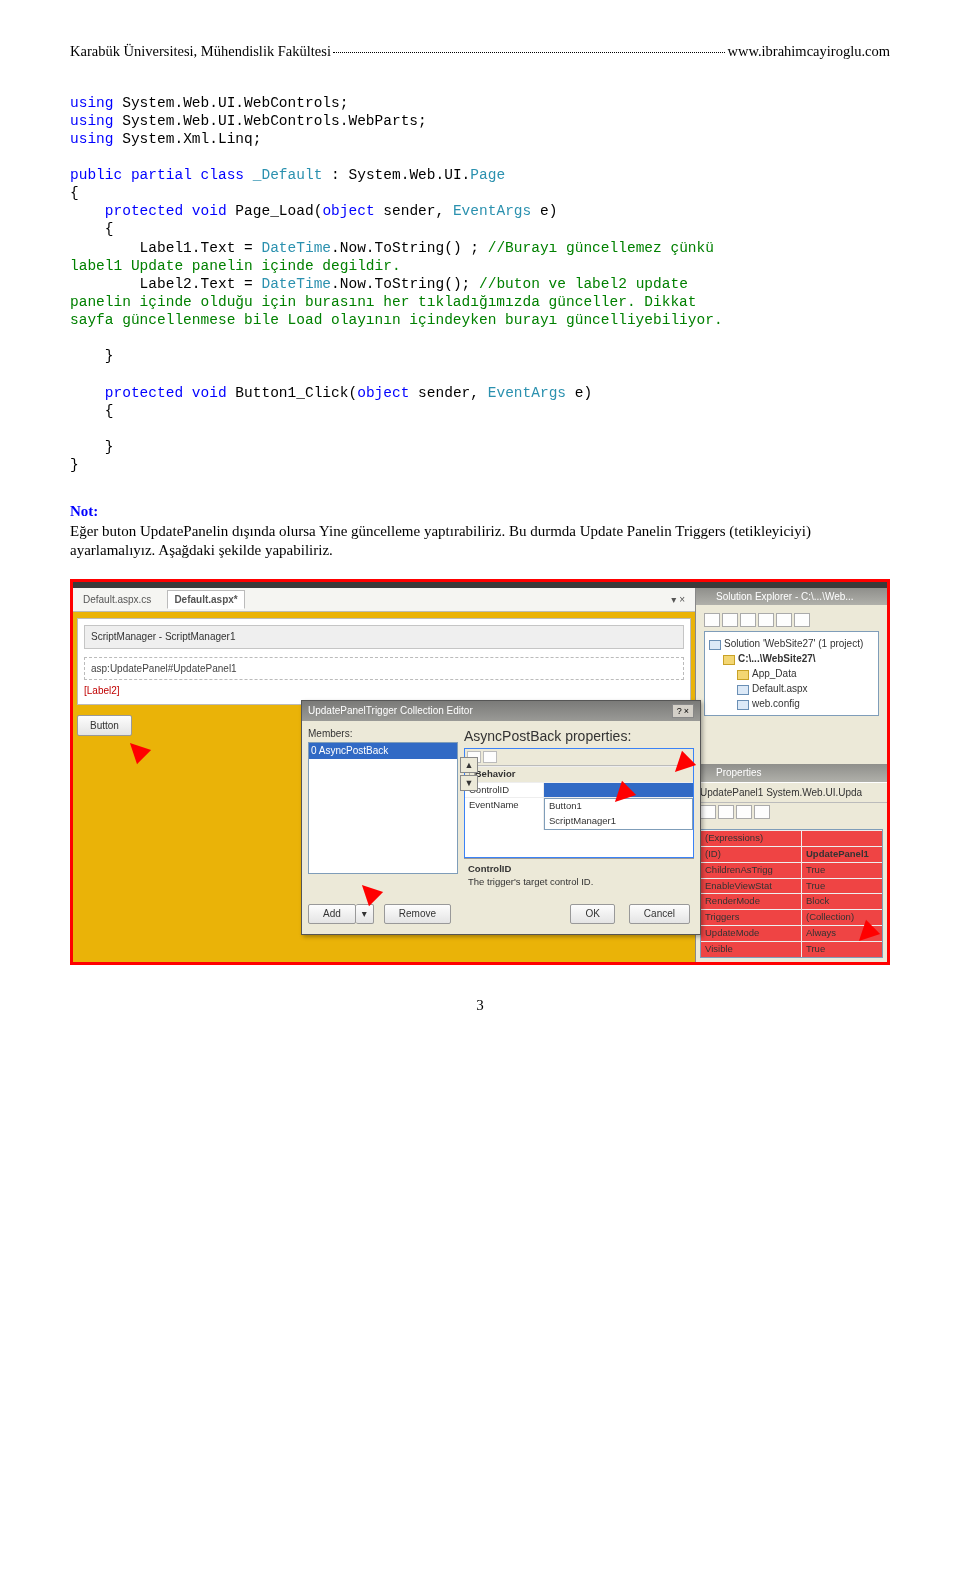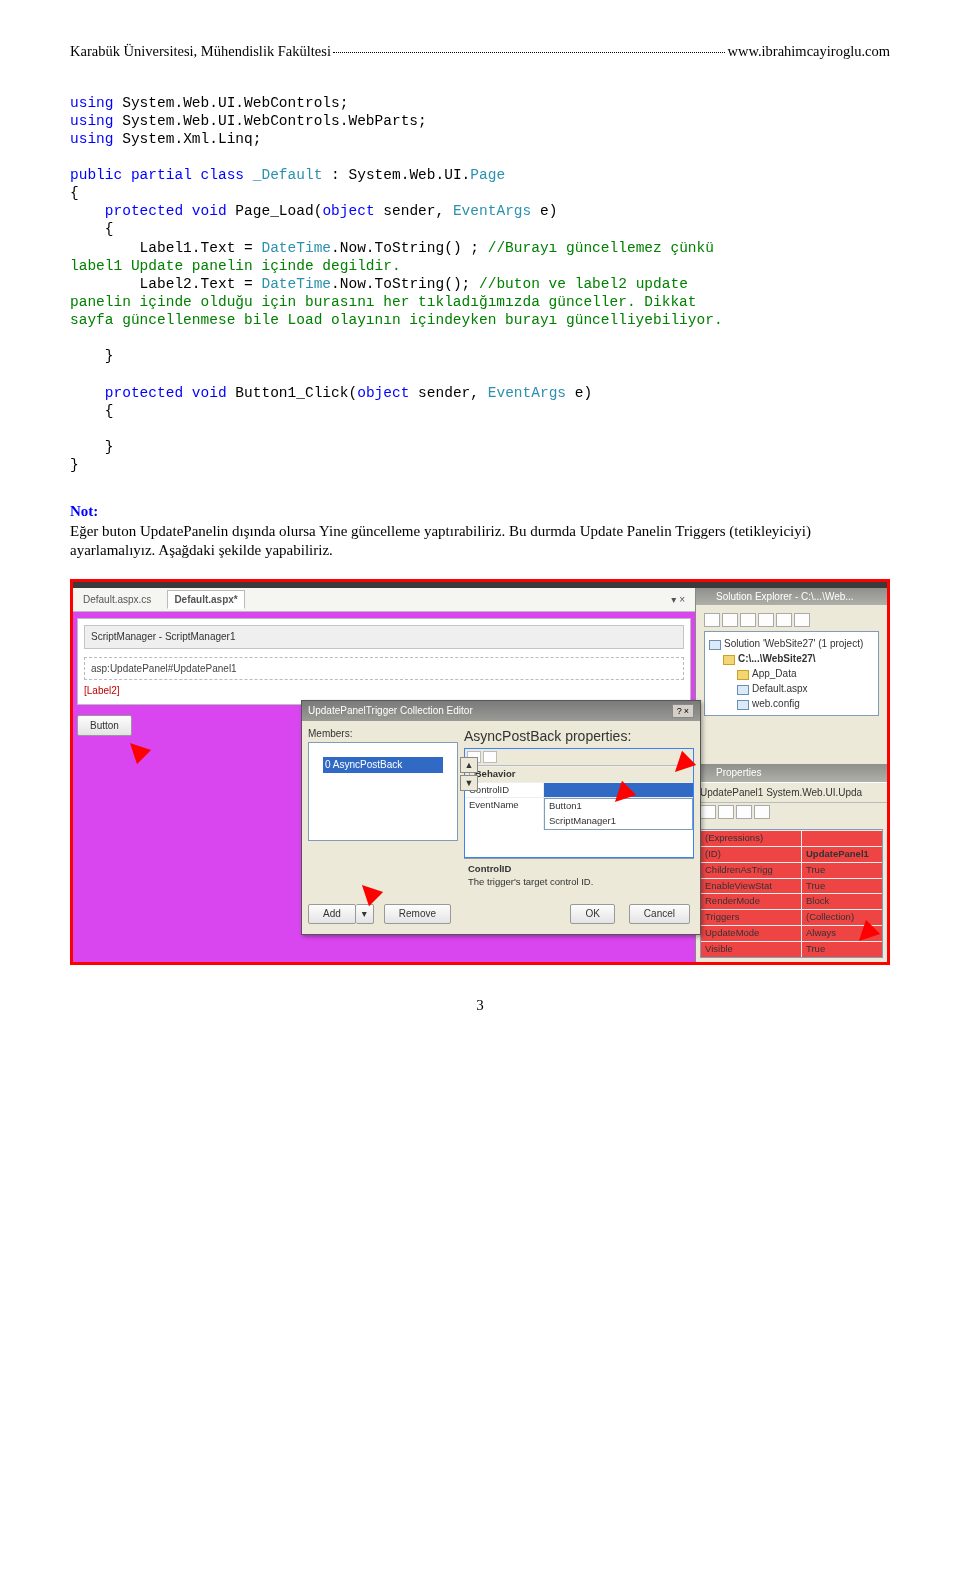--- a/index.html
+++ b/index.html
@@ -54,21 +54,21 @@
     background: #fff;
     position: relative;
   }
 
   
   .ss-topbar { height: 6px; background:#3a3a3a; }
   .ss-cols { display:flex; }
 
   .ss-colL {
     flex: 1;
-    background:#d946ef;
+    background:#eab308;
     position: relative;
     padding-bottom: 10px;
   }
 
   .tabs-row {
     display:flex;
     align-items:center;
     background:#f5f5f2;
     border-bottom:1px solid #bbb;
     padding: 2px 4px;
@@ -133,22 +133,22 @@
     display:flex;
     padding:6px;
     gap:6px;
     background:#ece9d8;
   }
   .dlg-left { width:150px; }
   .dlg-left .lbl { font-size:10px; margin-bottom:2px; }
   .dlg-left .listbox {
     border:1px solid #7f9db9;
     background:#fff;
-    height:99px;
-    padding:14px;
+    height:132px;
+    padding:0;
     margin-bottom:6px;
   }
   .dlg-left .listbox .sel { background:#316ac5; color:#fff; padding:1px 2px; font-size:10px; }
   .dlg-left .updown { display:flex; flex-direction:column; gap:2px; position:absolute; left:158px; top:36px; }
   .dlg-left .updown .arrowb { width:18px; height:16px; border:1px solid #888; background:#ece9d8; font-size:9px; text-align:center; line-height:14px; }
 
   .dlg-right { flex:1; }
   .dlg-right .lbl { font-size:14px; margin-bottom:2px; }
   .propgrid {
     border:1px solid #3b82f6;

